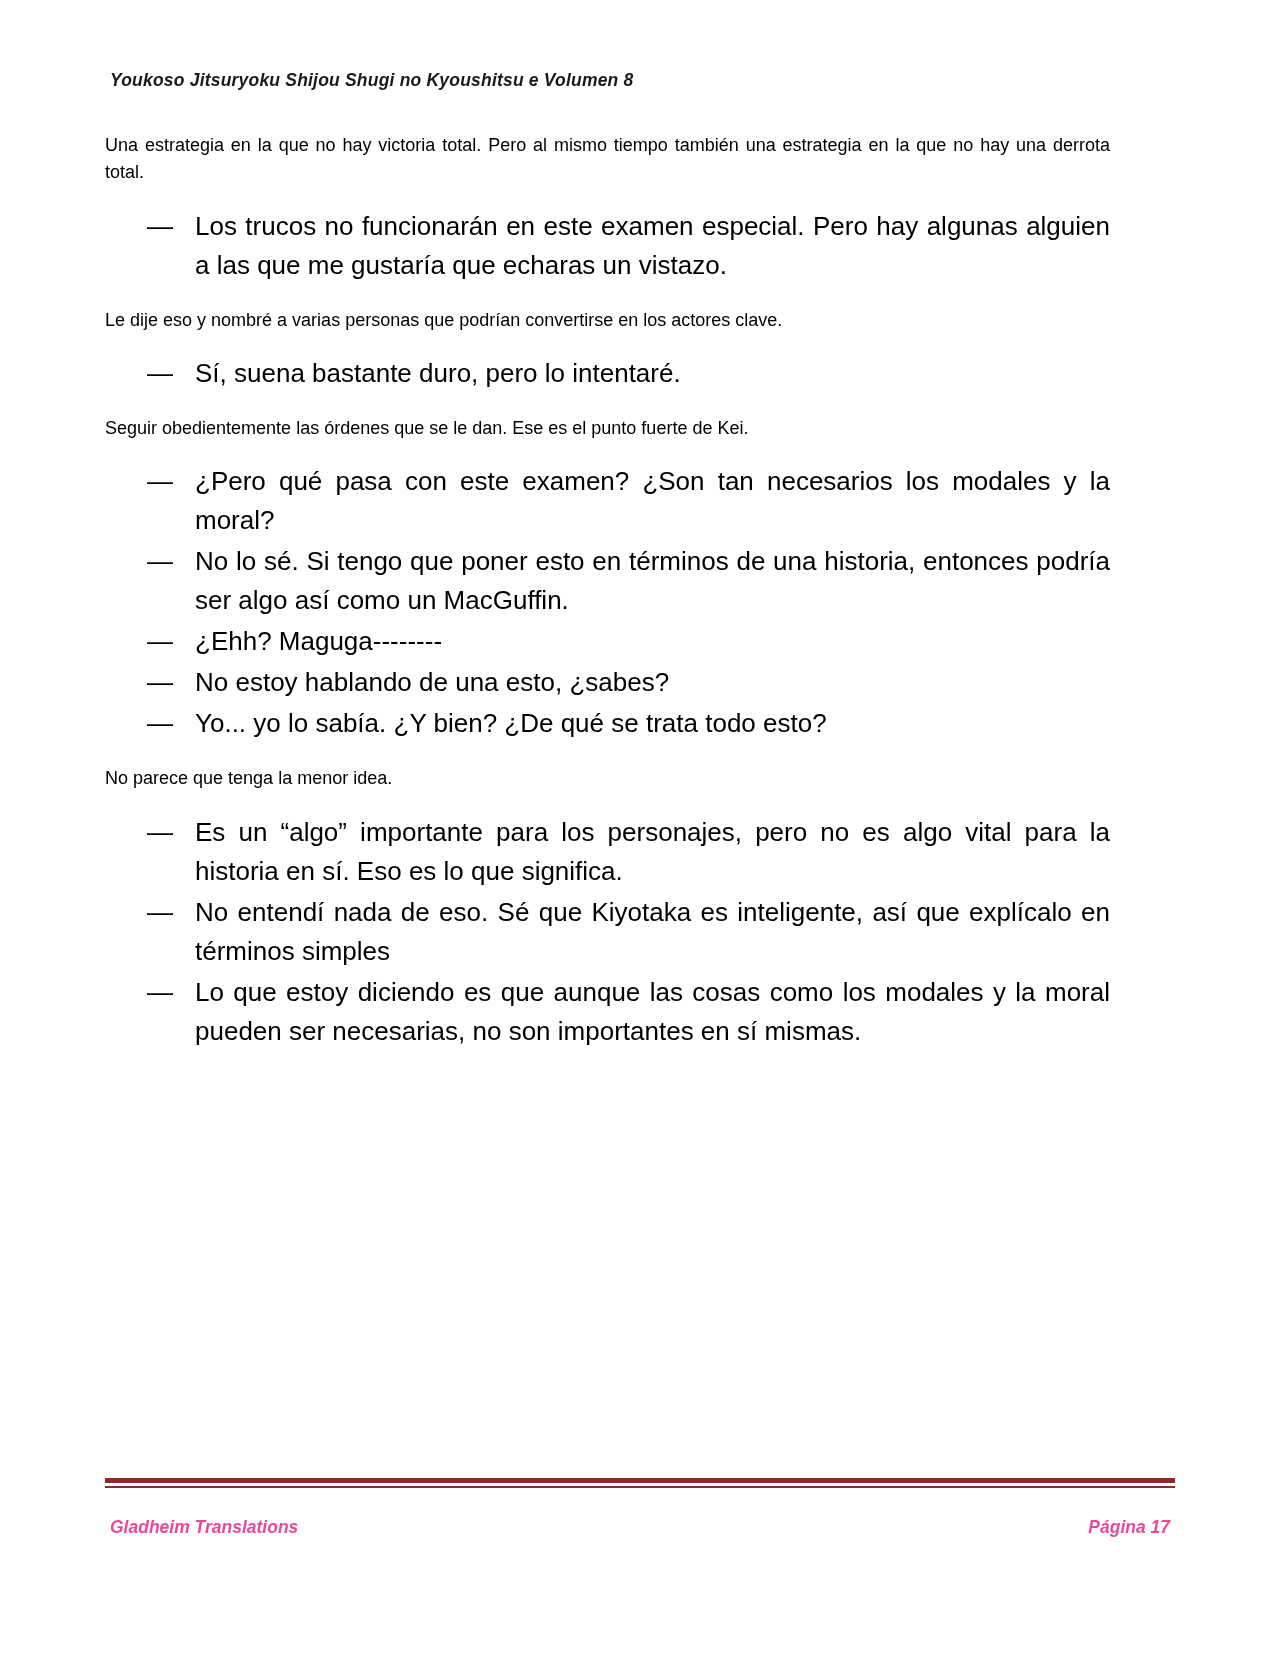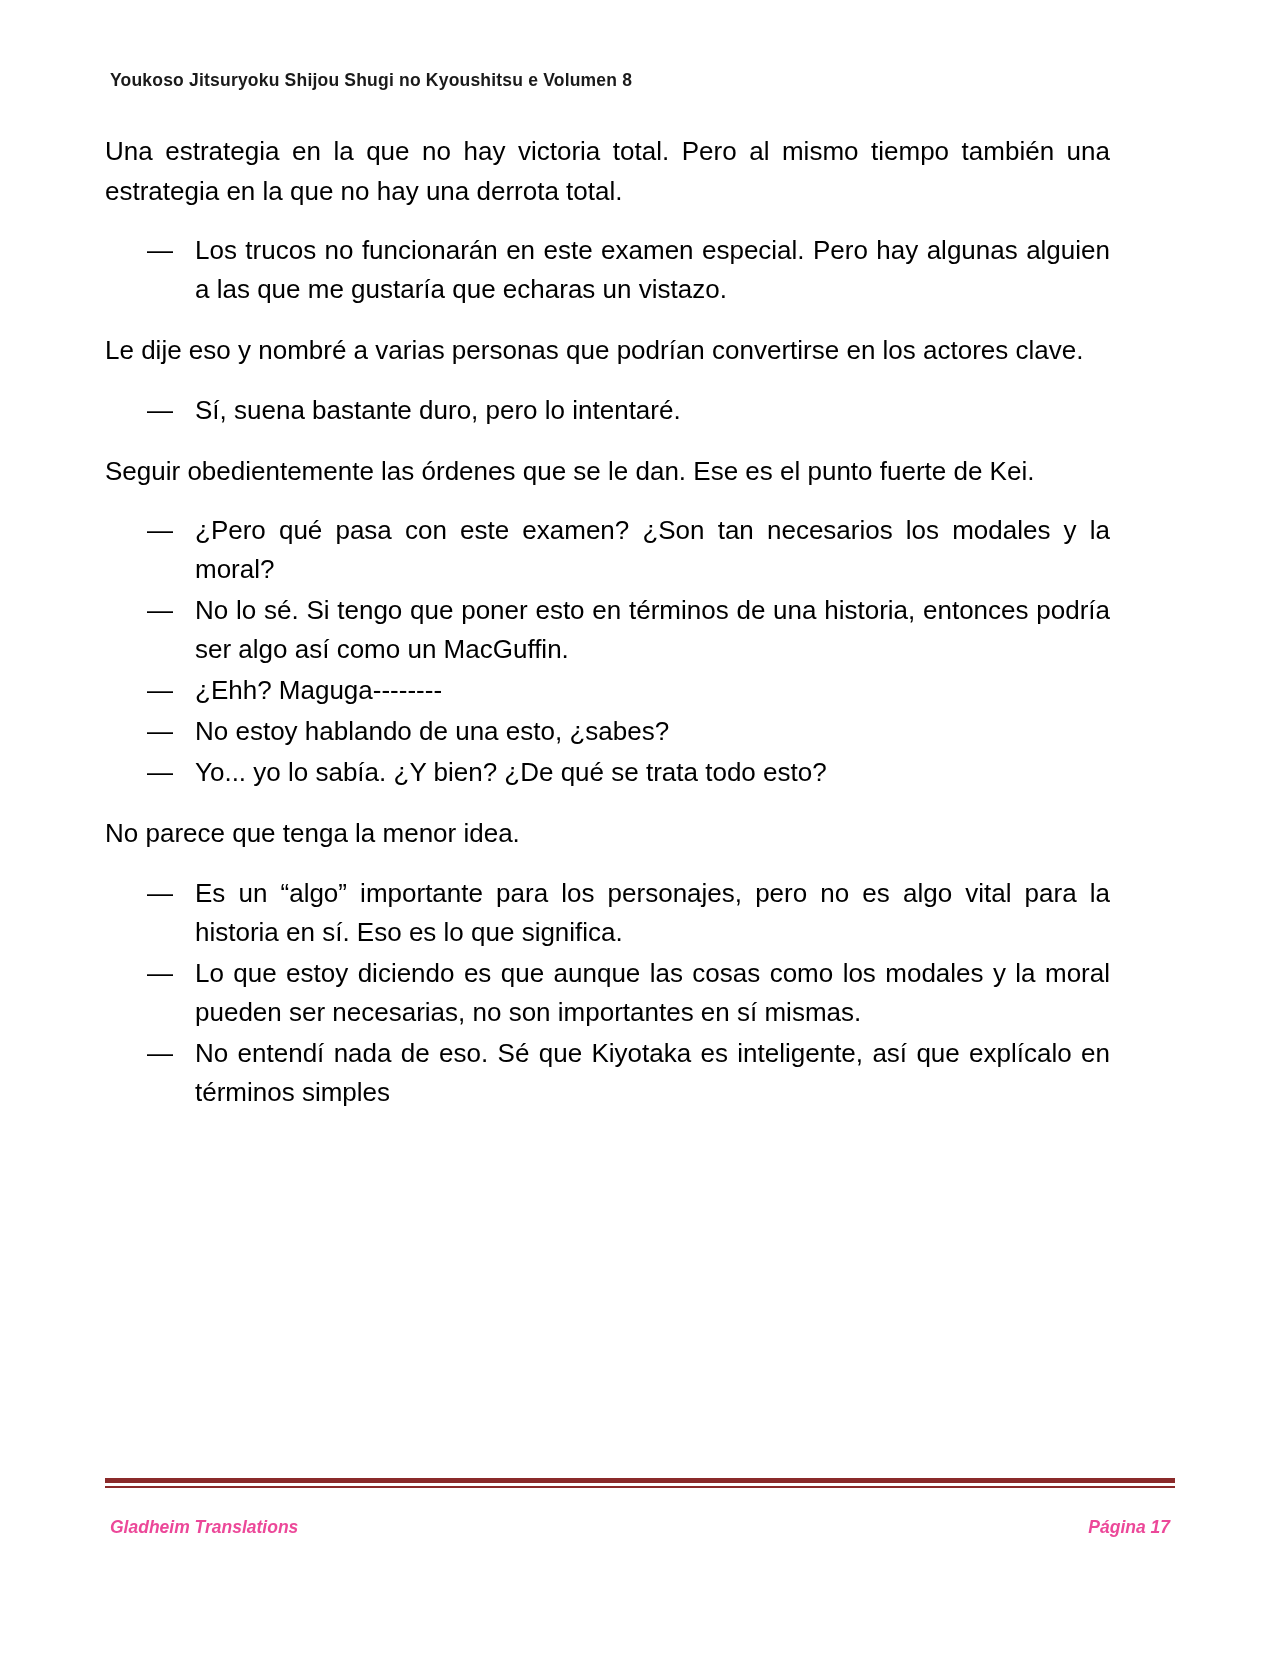--- a/index.html
+++ b/index.html
@@ -23,31 +23,32 @@
   }
   .header {
     position: absolute;
     top: 70px;
     left: 110px;
     right: 110px;
   }
   .header-title {
     font-size: 17.5px;
     font-weight: bold;
+    font-style: italic;
     letter-spacing: 0.2px;
     color: #1a1a1a;
   }
   .content {
     position: absolute;
     top: 132px;
     left: 105px;
     width: 1005px;
   }
   p.para {
-    font-size: 26px;
+    font-size: 18px;
     line-height: 1.52;
     margin: 0 0 20px 0;
     text-align: justify;
     text-justify: inter-word;
     color: #000000;
   }
   ul.dialog {
     list-style: none;
     margin: 0 0 22px 0;
     padding: 0 0 0 42px;
@@ -120,22 +121,22 @@
       <ul class="dialog">
         <li><span class="dash">—</span><span>¿Pero qué pasa con este examen? ¿Son tan necesarios los modales y la moral?</span></li>
         <li><span class="dash">—</span><span>No lo sé. Si tengo que poner esto en términos de una historia, entonces podría ser algo así como un MacGuffin.</span></li>
         <li><span class="dash">—</span><span>¿Ehh? Maguga--------</span></li>
         <li><span class="dash">—</span><span>No estoy hablando de una esto, ¿sabes?</span></li>
         <li><span class="dash">—</span><span>Yo... yo lo sabía. ¿Y bien? ¿De qué se trata todo esto?</span></li>
       </ul>
       <p class="para">No parece que tenga la menor idea.</p>
       <ul class="dialog">
         <li><span class="dash">—</span><span>Es un “algo” importante para los personajes, pero no es algo vital para la historia en sí. Eso es lo que significa.</span></li>
+        <li><span class="dash">—</span><span>No entendí nada de eso. Sé que Kiyotaka es inteligente, así que explícalo en términos simples</span></li>
         <li><span class="dash">—</span><span>Lo que estoy diciendo es que aunque las cosas como los modales y la moral pueden ser necesarias, no son importantes en sí mismas.</span></li>
-        <li><span class="dash">—</span><span>No entendí nada de eso. Sé que Kiyotaka es inteligente, así que explícalo en términos simples</span></li>
       </ul>
     </div>
 
   <div class="footer-rules">
     <div class="rule-thick"></div>
     <div class="rule-thin"></div>
   </div>
 
   <div class="footer">
     <div class="footer-left">Gladheim Translations</div>

